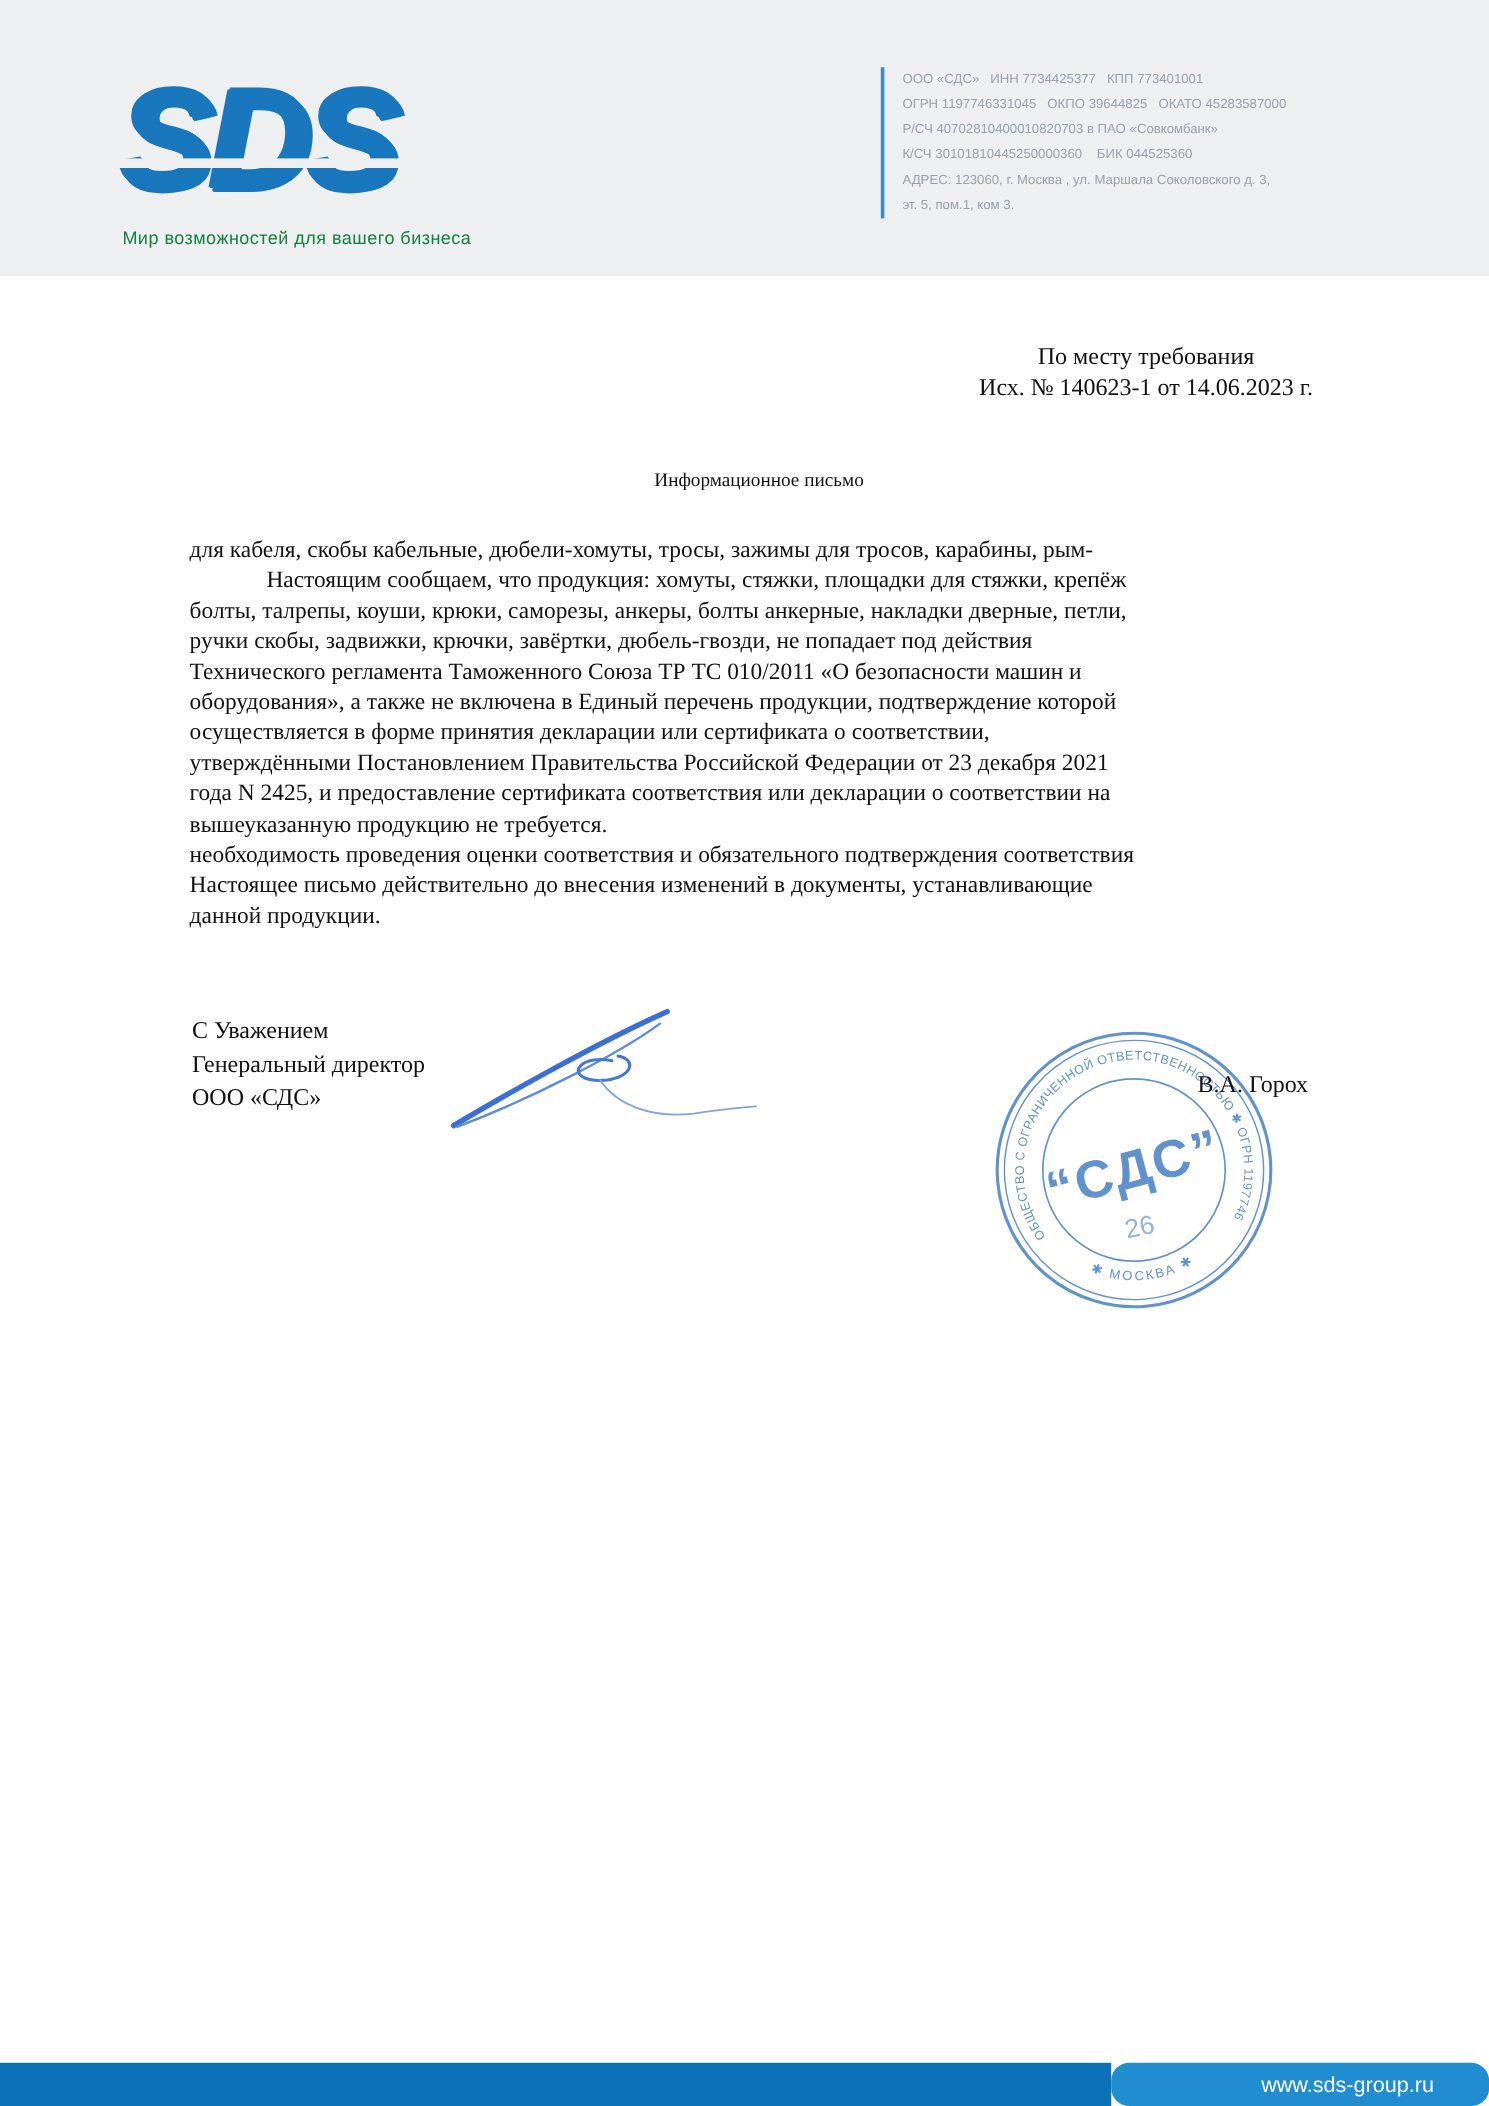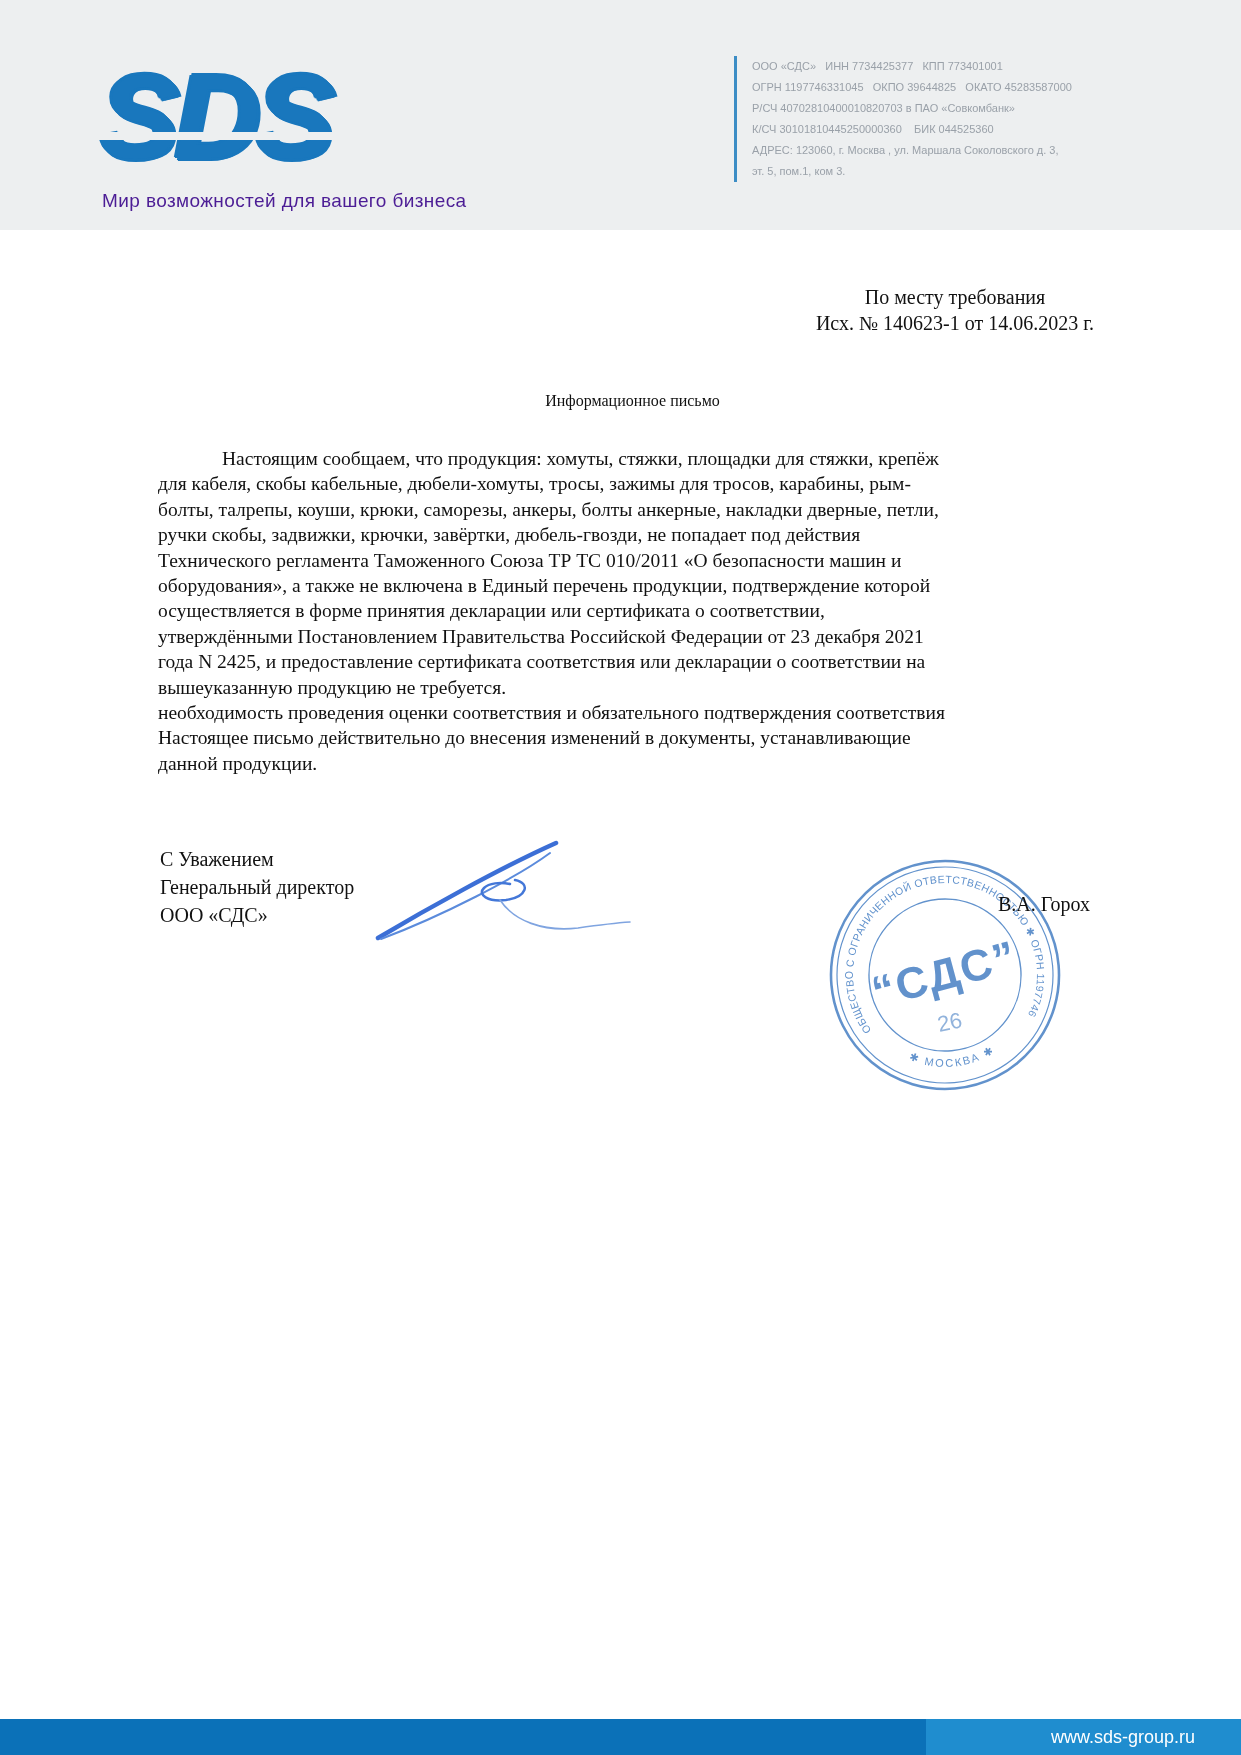--- a/index.html
+++ b/index.html
@@ -41,22 +41,22 @@
   .logo-stripe {
     position: absolute;
     left: -6px; top: 74px;
     width: 330px; height: 8px;
     background: #edeff0;
   }
   .tagline {
     position: absolute;
     left: 2px; top: 132px;
     font-family: "Liberation Sans", sans-serif;
-    font-size: 19px;
-    color: #4c1d95;
+    font-size: 15px;
+    color: #15803d;
     letter-spacing: 0.4px;
     white-space: nowrap;
   }
   .requisites {
     position: absolute;
     left: 734px; top: 56px;
     border-left: 3px solid #3c8dc5;
     padding-left: 15px;
     font-family: "Liberation Sans", sans-serif;
     font-size: 11px;
@@ -132,20 +132,21 @@
     background: #0b71b8;
   }
   .footer-light {
     position: absolute;
     left: 926px; top: 0;
     width: 315px; height: 36px;
     background: #1f8dcf;
     text-align: right;
     line-height: 36px;
     padding-right: 46px;
+    border-radius: 15px;
   }
   .footer-url {
     font-family: "Liberation Sans", sans-serif;
     font-size: 18px;
     color: #ffffff;
     text-decoration: none;
   }
 </style>
 </head>
 <body>
@@ -169,22 +170,22 @@
   </div>
 
   <div class="ref-block">
     <div>По месту требования</div>
     <div>Исх. № 140623-1 от 14.06.2023 г.</div>
   </div>
 
   <div class="letter-title">Информационное письмо</div>
 
   <div class="body-text">
+    <div class="body-line">для кабеля, скобы кабельные, дюбели-хомуты, тросы, зажимы для тросов, карабины, рым-</div>
     <div class="body-line indent">Настоящим сообщаем, что продукция: хомуты, стяжки, площадки для стяжки, крепёж</div>
-    <div class="body-line">для кабеля, скобы кабельные, дюбели-хомуты, тросы, зажимы для тросов, карабины, рым-</div>
     <div class="body-line">болты, талрепы, коуши, крюки, саморезы, анкеры, болты анкерные, накладки дверные, петли,</div>
     <div class="body-line">ручки скобы, задвижки, крючки, завёртки, дюбель-гвозди, не попадает под действия</div>
     <div class="body-line">Технического регламента Таможенного Союза ТР ТС 010/2011 «О безопасности машин и</div>
     <div class="body-line">оборудования», а также не включена в Единый перечень продукции, подтверждение которой</div>
     <div class="body-line">осуществляется в форме принятия декларации или сертификата о соответствии,</div>
     <div class="body-line">утверждёнными Постановлением Правительства Российской Федерации от 23 декабря 2021</div>
     <div class="body-line">года N 2425, и предоставление сертификата соответствия или декларации о соответствии на</div>
     <div class="body-line">вышеуказанную продукцию не требуется.</div>
     <div class="body-line">необходимость проведения оценки соответствия и обязательного подтверждения соответствия</div>
     <div class="body-line">Настоящее письмо действительно до внесения изменений в документы, устанавливающие</div>

